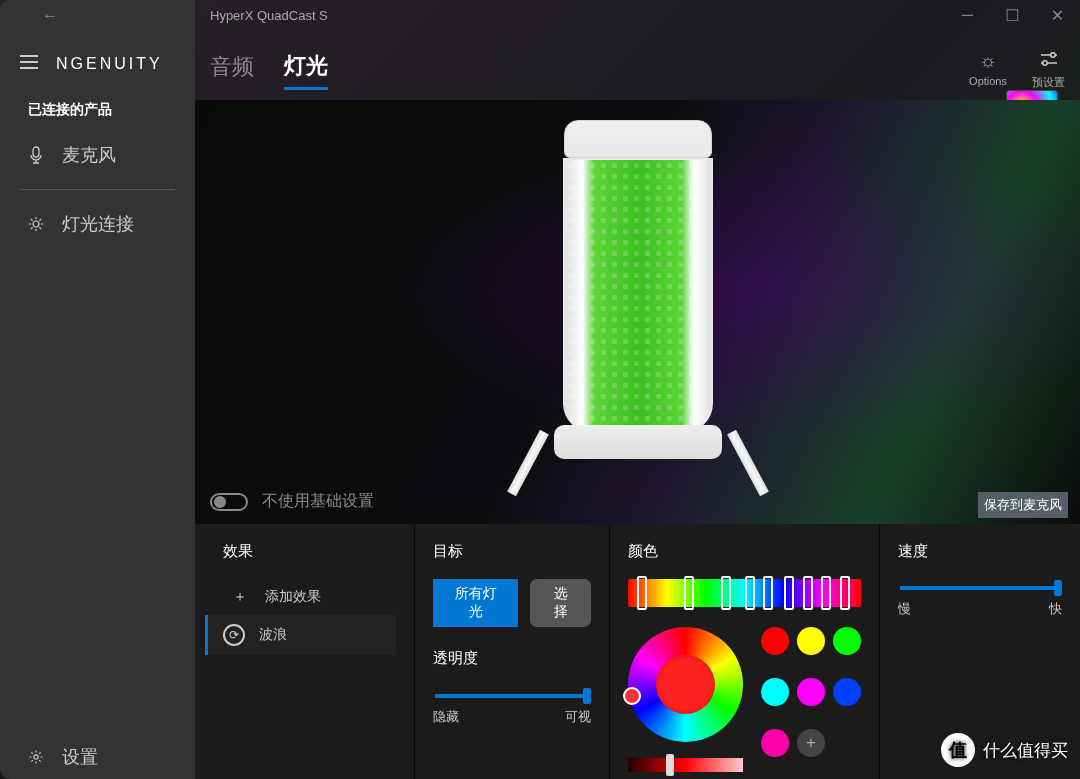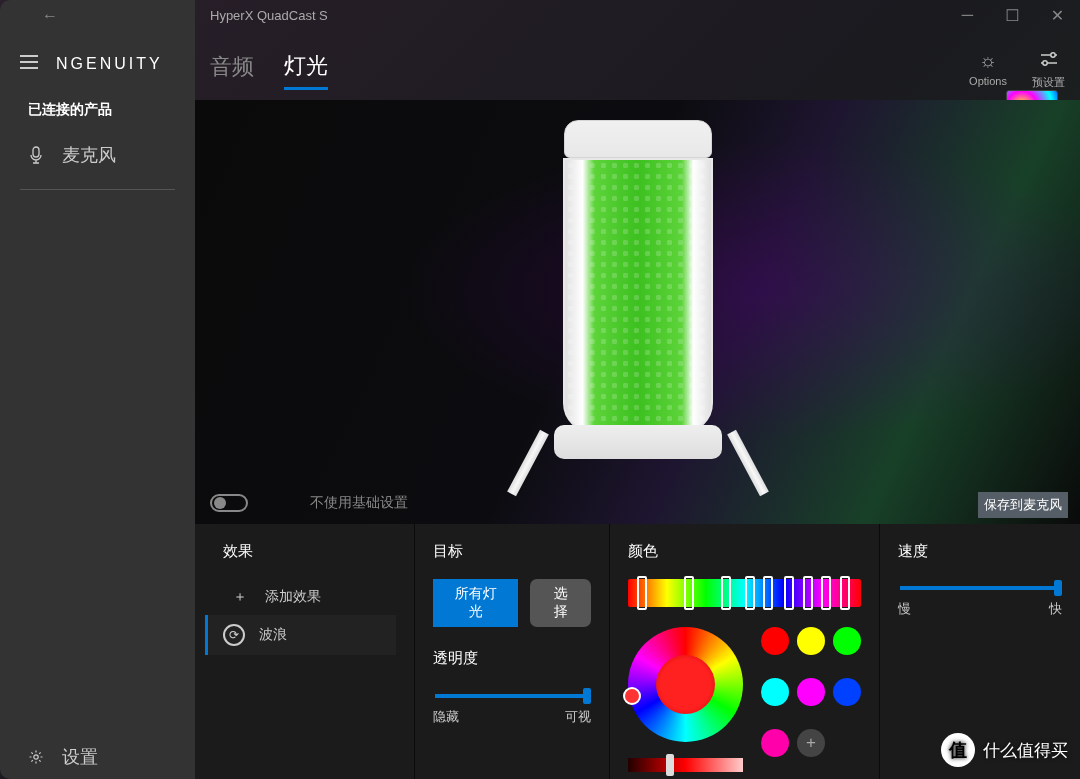--- a/index.html
+++ b/index.html
@@ -16,38 +16,38 @@
 .section-title { font-size: 14px; font-weight: 700; padding: 8px 28px 14px; color: #fff; }
 .sidebar-item { display: flex; align-items: center; padding: 10px 28px; font-size: 18px; color: #ccc; cursor: pointer; }
 .sidebar-item .icon { margin-right: 18px; width: 16px; display: flex; justify-content: center; }
 .divider { height: 1px; background: #555; margin: 12px 20px; }
 .sidebar-footer { margin-top: auto; }
 
 .main { flex: 1; display: flex; flex-direction: column; position: relative; overflow: hidden; }
 .title-row { height: 30px; display: flex; align-items: center; padding-left: 15px; color: #aaa; font-size: 13px; }
 .tab-row { display: flex; align-items: center; padding: 20px 15px 10px; }
 .tab { font-size: 22px; color: #888; margin-right: 30px; cursor: pointer; padding-bottom: 6px; }
-.tab.active { color: #fff; border-bottom: 3px solid #0078d4; }
+.tab.active { color: #fff; border-bottom: 3px solid #0078d4; font-weight: bold; }
 .tab-right { margin-left: auto; display: flex; gap: 25px; }
 .tab-icon-btn { display: flex; flex-direction: column; align-items: center; color: #aaa; font-size: 11px; cursor: pointer; }
 .tab-icon-btn .icon { font-size: 19px; margin-bottom: 3px; }
 .preset-thumb { position: absolute; top: 90px; right: 22px; width: 52px; height: 52px; border-radius: 3px; background: radial-gradient(circle at 30% 30%, #ff0, #f0f 30%, #0ff 60%, #00f 90%), #000; border: 1px solid #444; cursor: pointer; }
 
 .preview-area { position: relative; flex: 1; background: radial-gradient(ellipse at 65% 45%, rgba(80,0,120,0.35) 0%, rgba(0,0,0,0) 45%), linear-gradient(115deg, #0a0a0a 0%, #0c0c10 45%, #1e1530 60%, #184028 80%, #0a0a0a 100%), #000; }
 .mic { position: absolute; left: 50%; top: 20px; transform: translateX(-50%); }
 .mic-cap { width: 148px; height: 38px; background: linear-gradient(#f0f0f0, #e8e8e8); border-radius: 14px 14px 6px 6px; margin: 0 auto; border: 1px solid #d5d5d5; }
 .mic-body { width: 150px; height: 275px; background: linear-gradient(90deg, #e0e0e0 0%, #fff 12%, #5dd43a 20%, #3dc020 50%, #5dd43a 80%, #fff 88%, #e0e0e0 100%); border-radius: 0 0 30px 30px; margin: 0 auto; border: 2px solid #e8e8e8; position: relative; overflow: hidden; }
 .mic-body::after { content: ""; position: absolute; inset: 0; background-image: radial-gradient(circle, rgba(255,255,255,0.18) 35%, transparent 38%); background-size: 11px 11px; }
 .mic-base { width: 220px; height: 50px; position: relative; }
 .mic-mount { position: absolute; left: 50%; transform: translateX(-50%); top: -8px; width: 168px; height: 34px; background: linear-gradient(#eee, #ddd); border-radius: 10px; }
 .mic-leg { position: absolute; width: 10px; height: 70px; background: linear-gradient(90deg, #ddd, #f8f8f8, #ddd); top: -5px; }
 .mic-leg.left { left: -5px; transform: rotate(28deg); }
 .mic-leg.right { right: -5px; transform: rotate(-28deg); }
 
-.toggle-row { position: absolute; bottom: 12px; left: 15px; display: flex; align-items: center; color: #888; font-size: 14px; gap: 48px; }
+.toggle-row { position: absolute; bottom: 12px; left: 15px; display: flex; align-items: center; color: #888; font-size: 16px; }
 .toggle { width: 38px; height: 18px; border: 2px solid #888; border-radius: 10px; margin-right: 14px; position: relative; cursor: pointer; }
 .toggle::after { content: ""; position: absolute; left: 2px; top: 1px; width: 12px; height: 12px; border-radius: 50%; background: #888; }
 .save-btn { position: absolute; bottom: 6px; right: 12px; background: #555e66; color: #fff; padding: 4px 6px; font-size: 13px; cursor: pointer; }
 
 .bottom-panel { display: flex; background: #1b1b1b; height: 255px; }
 .panel-section { padding: 18px 18px 12px; color: #ccc; font-size: 14px; border-right: 1px solid #0a0a0a; }
 .panel-section h4 { font-weight: 400; font-size: 15px; margin-bottom: 18px; color: #fff; }
 .sec-effects { width: 220px; padding-left: 28px; }
 .effect-item { display: flex; align-items: center; padding: 9px 6px; cursor: pointer; }
 .effect-item .icon { width: 22px; margin-right: 14px; display: flex; justify-content: center; }
@@ -109,20 +109,29 @@
     <div class="sidebar-item">
       <span class="icon">
         <svg width="12" height="18" viewBox="0 0 12 18" fill="none" stroke="#ccc" stroke-width="1.3">
             <rect x="3" y="1" width="6" height="10" rx="3"></rect>
             <path d="M1 9a5 5 0 0 0 10 0M6 14v3M3 17h6"></path>
           </svg>
       </span>
       <span>麦克风</span>
     </div>
     <div class="divider"></div>
+    <div class="sidebar-item">
+      <span class="icon">
+        <svg width="16" height="16" viewBox="0 0 16 16" fill="none" stroke="#ccc" stroke-width="1.2">
+            <circle cx="8" cy="8" r="3"></circle>
+            <path d="M8 1v2M8 13v2M1 8h2M13 8h2M3 3l1.5 1.5M11.5 11.5L13 13M13 3l-1.5 1.5M4.5 11.5L3 13"></path>
+          </svg>
+      </span>
+      <span>灯光连接</span>
+    </div>
     <div class="sidebar-footer">
       <div class="sidebar-item">
         <span class="icon">
           <svg width="16" height="16" viewBox="0 0 16 16" fill="none" stroke="#ccc" stroke-width="1.2">
               <circle cx="8" cy="8" r="2.2"></circle>
               <path d="M8 1.5v2M8 12.5v2M1.5 8h2M12.5 8h2M3.4 3.4l1.4 1.4M11.2 11.2l1.4 1.4M12.6 3.4l-1.4 1.4M4.8 11.2l-1.4 1.4"></path>
             </svg>
         </span>
         <span>设置</span>
       </div>

